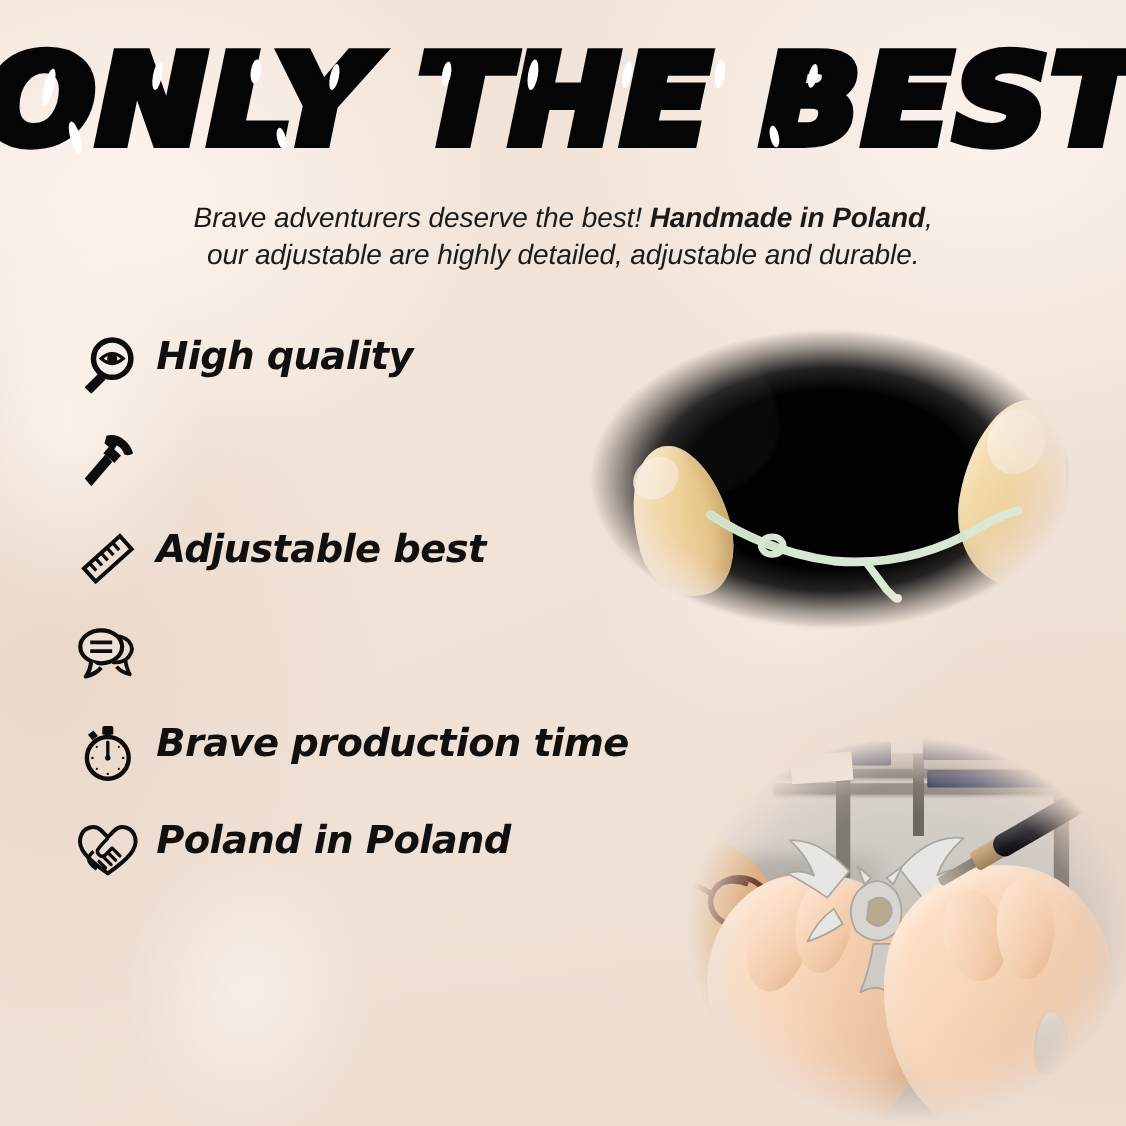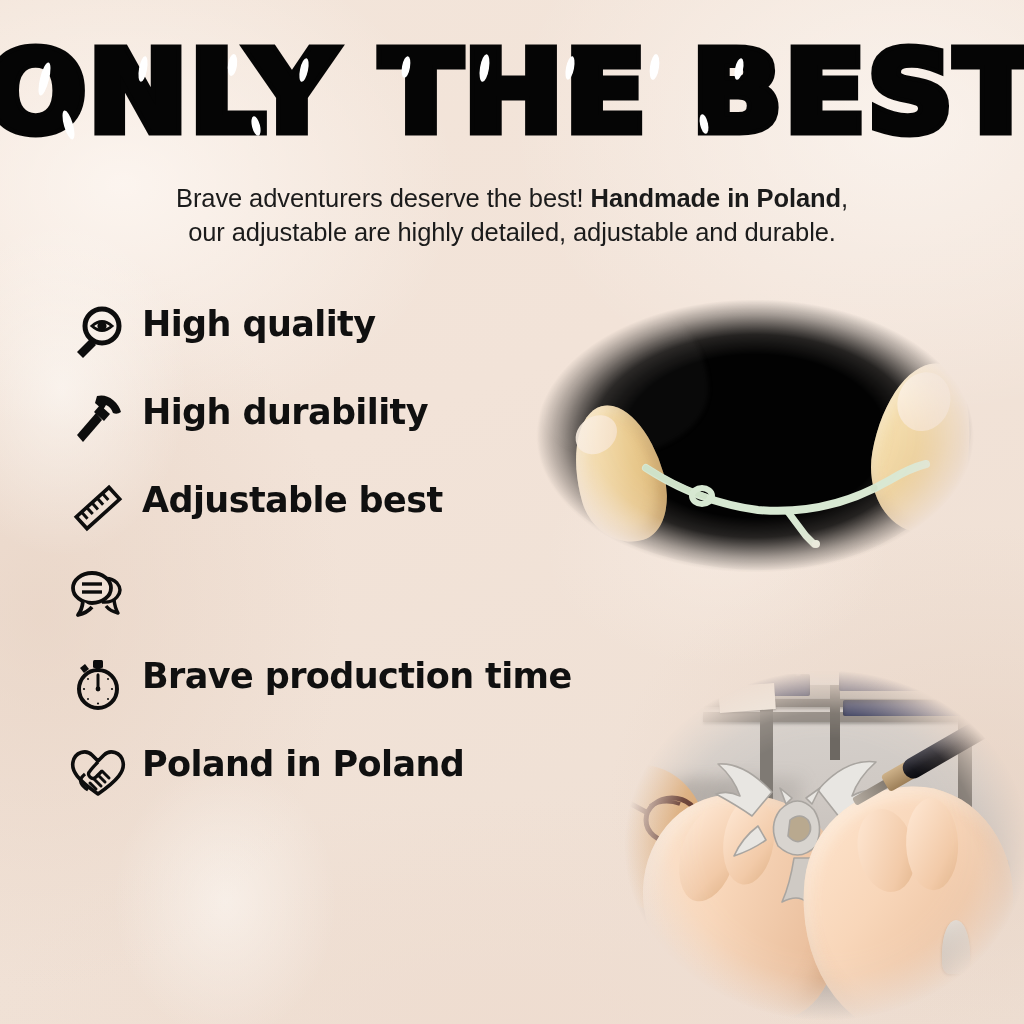--- a/index.html
+++ b/index.html
@@ -30,21 +30,21 @@
   }
   .bg-wash2 {
     position:absolute; inset:0;
     background:
       radial-gradient(ellipse 180px 240px at 6% 38%, rgba(255,253,250,.6), rgba(255,253,250,0) 70%),
       radial-gradient(ellipse 160px 200px at 22% 88%, rgba(255,253,250,.5), rgba(255,253,250,0) 70%),
       radial-gradient(ellipse 240px 160px at 70% 54%, rgba(250,240,232,.45), rgba(250,240,232,0) 72%);
     pointer-events:none;
   }
 
-  .page { position:relative; width:1024px; height:1024px; }
+  .page { position:relative; width:1024px; height:1024px;font-style:italic; }
 
   
   .headline-wrap {
     position:absolute; top:36px; left:0; width:1024px;
     text-align:center;
   }
   .headline {
     display:inline-block;
     position:relative;
     font-family:"DejaVu Sans", sans-serif;
@@ -342,21 +342,20 @@
     </div>
 
     <div class="feature">
       <span class="ico">
         <svg width="56" height="56" viewBox="0 0 56 56">
           <path d="M27 4 q9 -2 16 4 q6 5 8 12 q-4 3 -8 1 q-2 -6 -7 -8 l-3 5 l-8 -7 Z" fill="#0d0d0d"></path>
           <path d="M30 13 l10 9 l-6 7 l-10 -9 Z" fill="#0d0d0d"></path>
           <path d="M26 21 L7 43 L13 50 L32 28 Z" fill="#0d0d0d"></path>
         </svg>
       </span>
-      <span class="lbl">High durability</span>
     </div>
 
     <div class="feature">
       <span class="ico">
         <svg width="56" height="56" viewBox="0 0 56 56">
           <g transform="rotate(-42 28 28)">
             <rect x="6" y="20" width="44" height="16" fill="none" stroke="#0d0d0d" stroke-width="3.6"></rect>
             <line x1="13" y1="20" x2="13" y2="29" stroke="#0d0d0d" stroke-width="3"></line>
             <line x1="20" y1="20" x2="20" y2="29" stroke="#0d0d0d" stroke-width="3"></line>
             <line x1="27" y1="20" x2="27" y2="29" stroke="#0d0d0d" stroke-width="3"></line>

